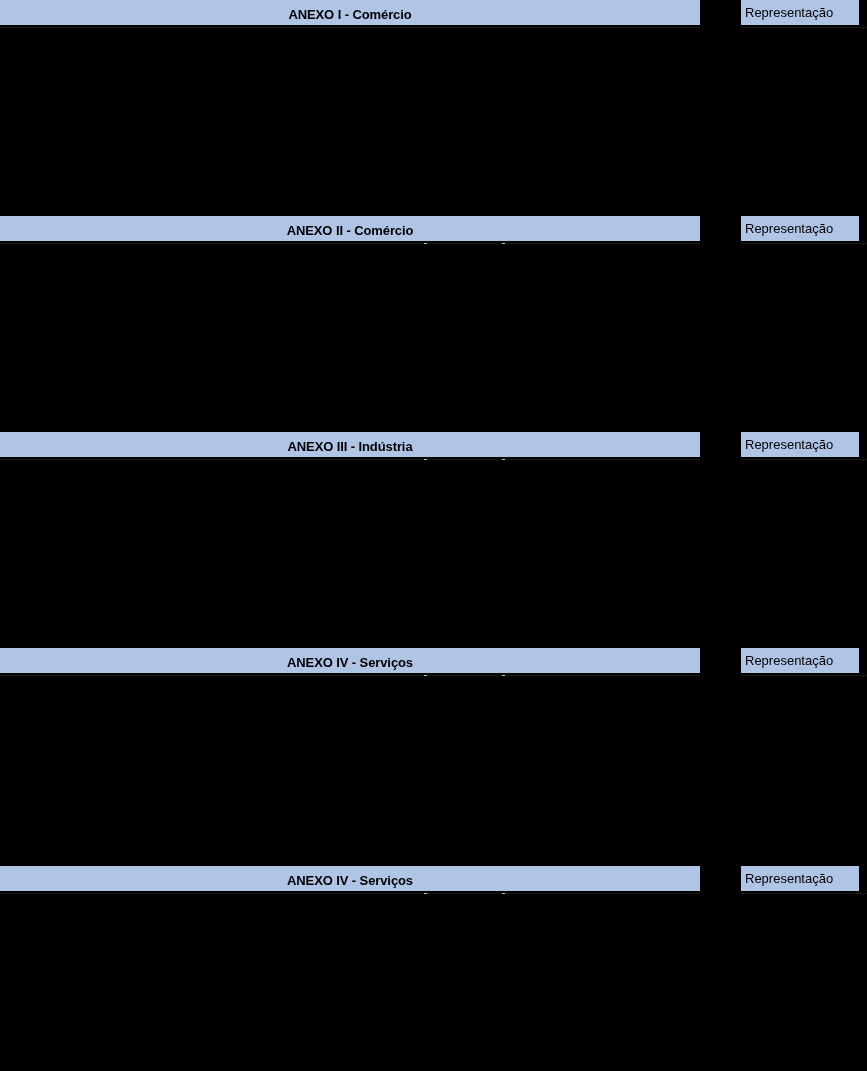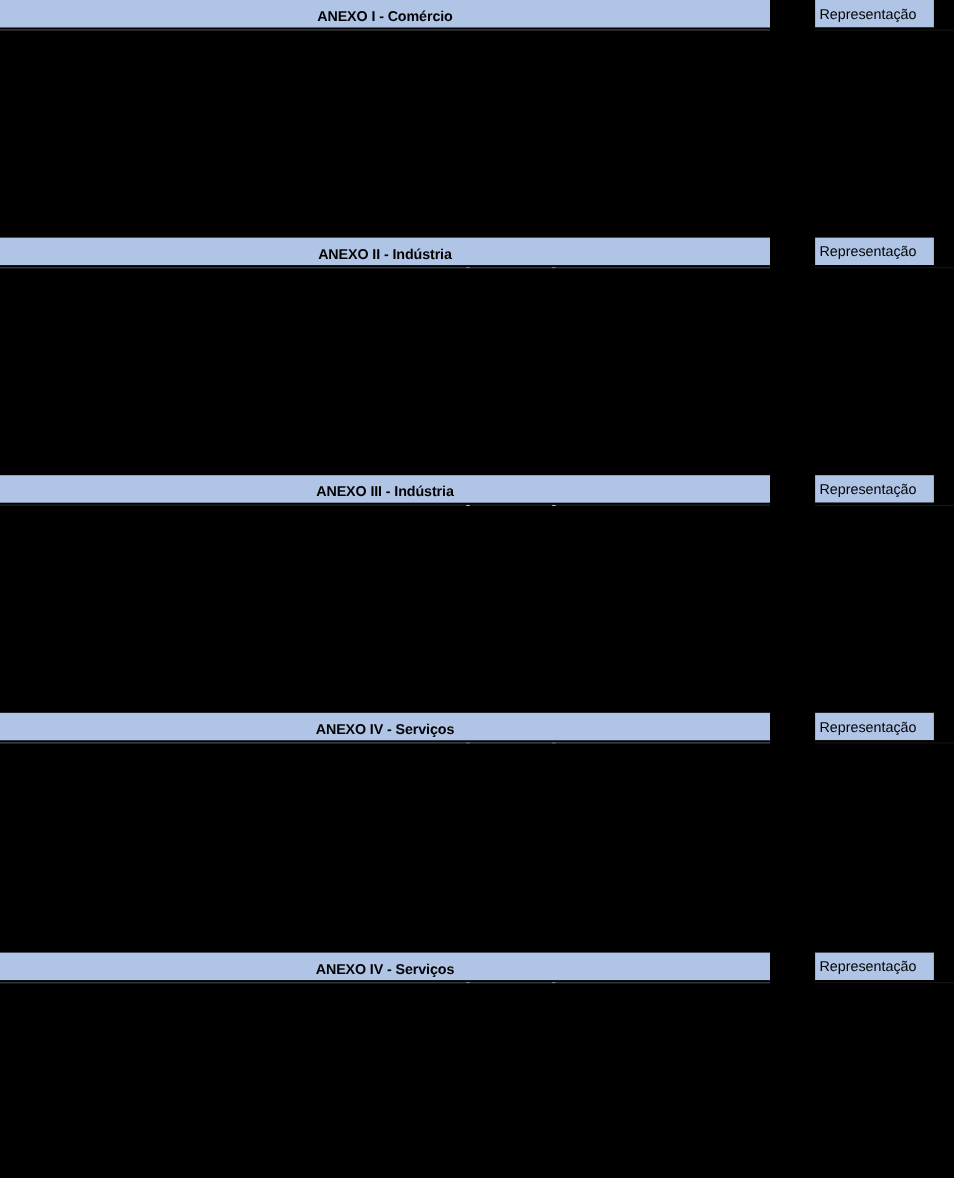--- a/index.html
+++ b/index.html
@@ -75,21 +75,21 @@
   .seg-a { left: 0px;   width: 424px; }
   .seg-b { left: 427px; width:  75px; }
   .seg-c { left: 505px; width: 195px; }
   .seg-full { left: 0px; width: 700px; }
 
   
   .rep-box {
     position: absolute;
     left: 741px;
     top: 0px;
-    width: 108px;
+    width: 118px;
     height: 25px;
     background: #b0c4e6;
     box-sizing: border-box;
     display: flex;
     align-items: center;
     padding-left: 4px;
   }
   .rep-text {
     font-size: 13px;
     font-weight: normal;
@@ -138,21 +138,21 @@
       <span class="rep-text">Representação</span>
     </div>
     <div class="rep-rule"></div>
     <div class="rep-underline"></div>
 
     <div class="annex-body" style="top:28px;height:188px;"></div>
   </div>
 
   <div class="annex-block" style="top:216px;">
     <div class="annex-title-bar">
-      <span class="annex-title-text">ANEXO II - Indústria</span>
+      <span class="annex-title-text">ANEXO II - Comércio</span>
     </div>
     <div class="annex-title-rule"></div>
     <div class="annex-underline seg-a"></div>
     <div class="annex-underline seg-b"></div>
     <div class="annex-underline seg-c"></div>
 
     <div class="rep-box">
       <span class="rep-text">Representação</span>
     </div>
     <div class="rep-rule"></div>

